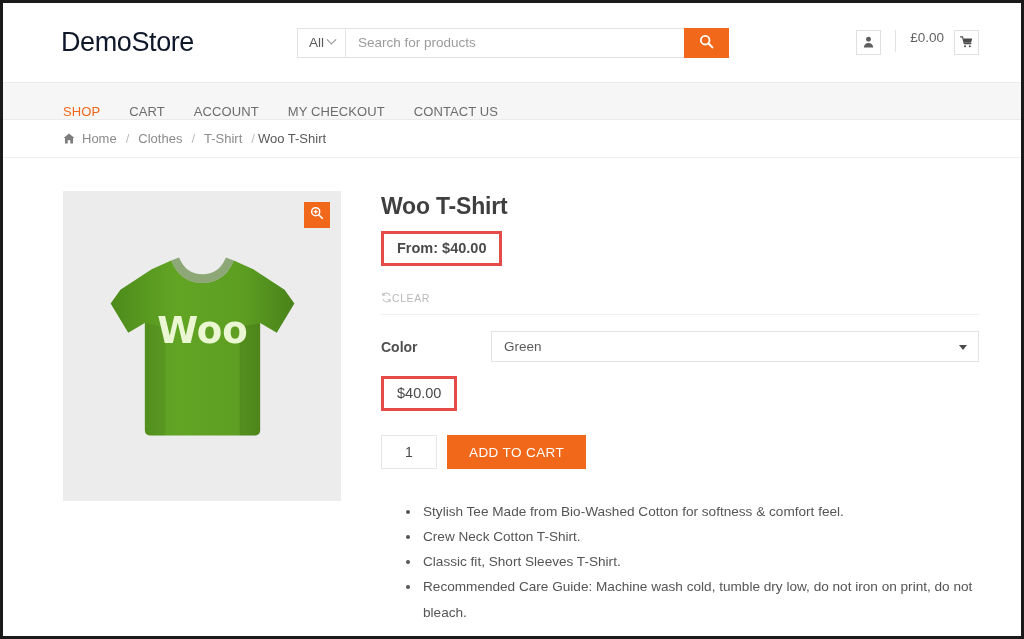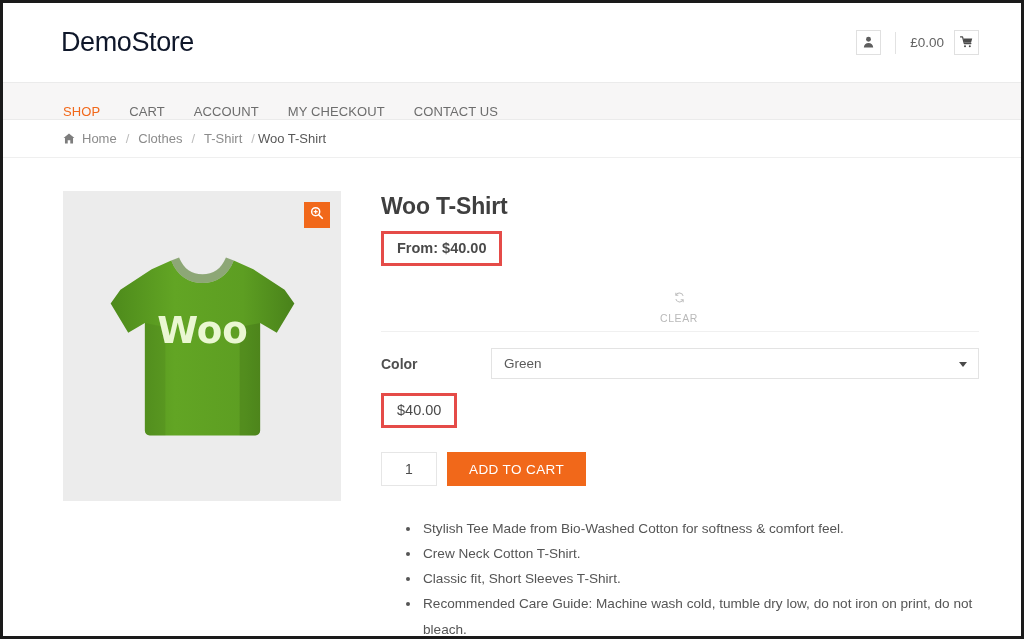--- a/index.html
+++ b/index.html
@@ -83,21 +83,21 @@
     border: 0;
     display: flex;
     align-items: center;
     justify-content: center;
     cursor: pointer;
     margin: -1px -1px -1px 0;
   }
   .header-right {
     margin-left: auto;
     display: flex;
-    align-items: center;
+    align-items: flex-start;
     gap: 0;
   }
   .icon-box {
     width: 25px; height: 25px;
     border: 1px solid #e0e0e0;
     display: flex; align-items: center; justify-content: center;
     background: #fff;
     cursor: pointer;
   }
   .vdivider {
@@ -193,26 +193,24 @@
   .price-from {
     font-size: 14.5px;
     font-weight: bold;
     color: #4a4a4a;
     white-space: nowrap;
   }
 
   .variations { margin-top: 23px; }
   .clear-row {
     display: flex;
-    justify-content: space-between;
-    align-items: center;
-    gap: 5px;
+    justify-content: flex-start;
+    align-items: center;
     padding-right: 2px;
     margin-bottom: 7px;
-    flex-direction: column;
   }
   .clear-link {
     font-size: 10.5px;
     color: #b9b9b9;
     letter-spacing: 0.6px;
     text-decoration: none;
     cursor: pointer;
   }
   .var-row {
     display: flex;
@@ -298,20 +296,35 @@
 </style>
 </head>
 <body>
 
 <div id="screen">
  <div class="page">
 
   <div class="header">
     <div class="logo">DemoStore</div>
 
+    <div class="search-wrap">
+      <div class="search-cat">
+        <span>All</span>
+        <span class="chev"></span>
+      </div>
+      <input class="search-input" type="text" placeholder="Search for products" style="">
+      <button class="search-btn">
+        <span>
+          <svg width="15" height="15" viewBox="0 0 16 16">
+            <circle cx="6.6" cy="6.6" r="4.6" fill="none" stroke="#ffffff" stroke-width="1.9"></circle>
+            <line x1="10.2" y1="10.2" x2="14.3" y2="14.3" stroke="#ffffff" stroke-width="2.1" stroke-linecap="round"></line>
+          </svg>
+        </span>
+      </button>
+    </div>
 
     <div class="header-right">
       <div class="icon-box">
         <span>
           <svg width="11" height="12" viewBox="0 0 12 13">
             <circle cx="6" cy="3.4" r="2.7" fill="#5e5e5e"></circle>
             <path d="M0.9 12.5c0-3 2.3-5 5.1-5s5.1 2 5.1 5z" fill="#5e5e5e"></path>
           </svg>
         </span>
       </div>

